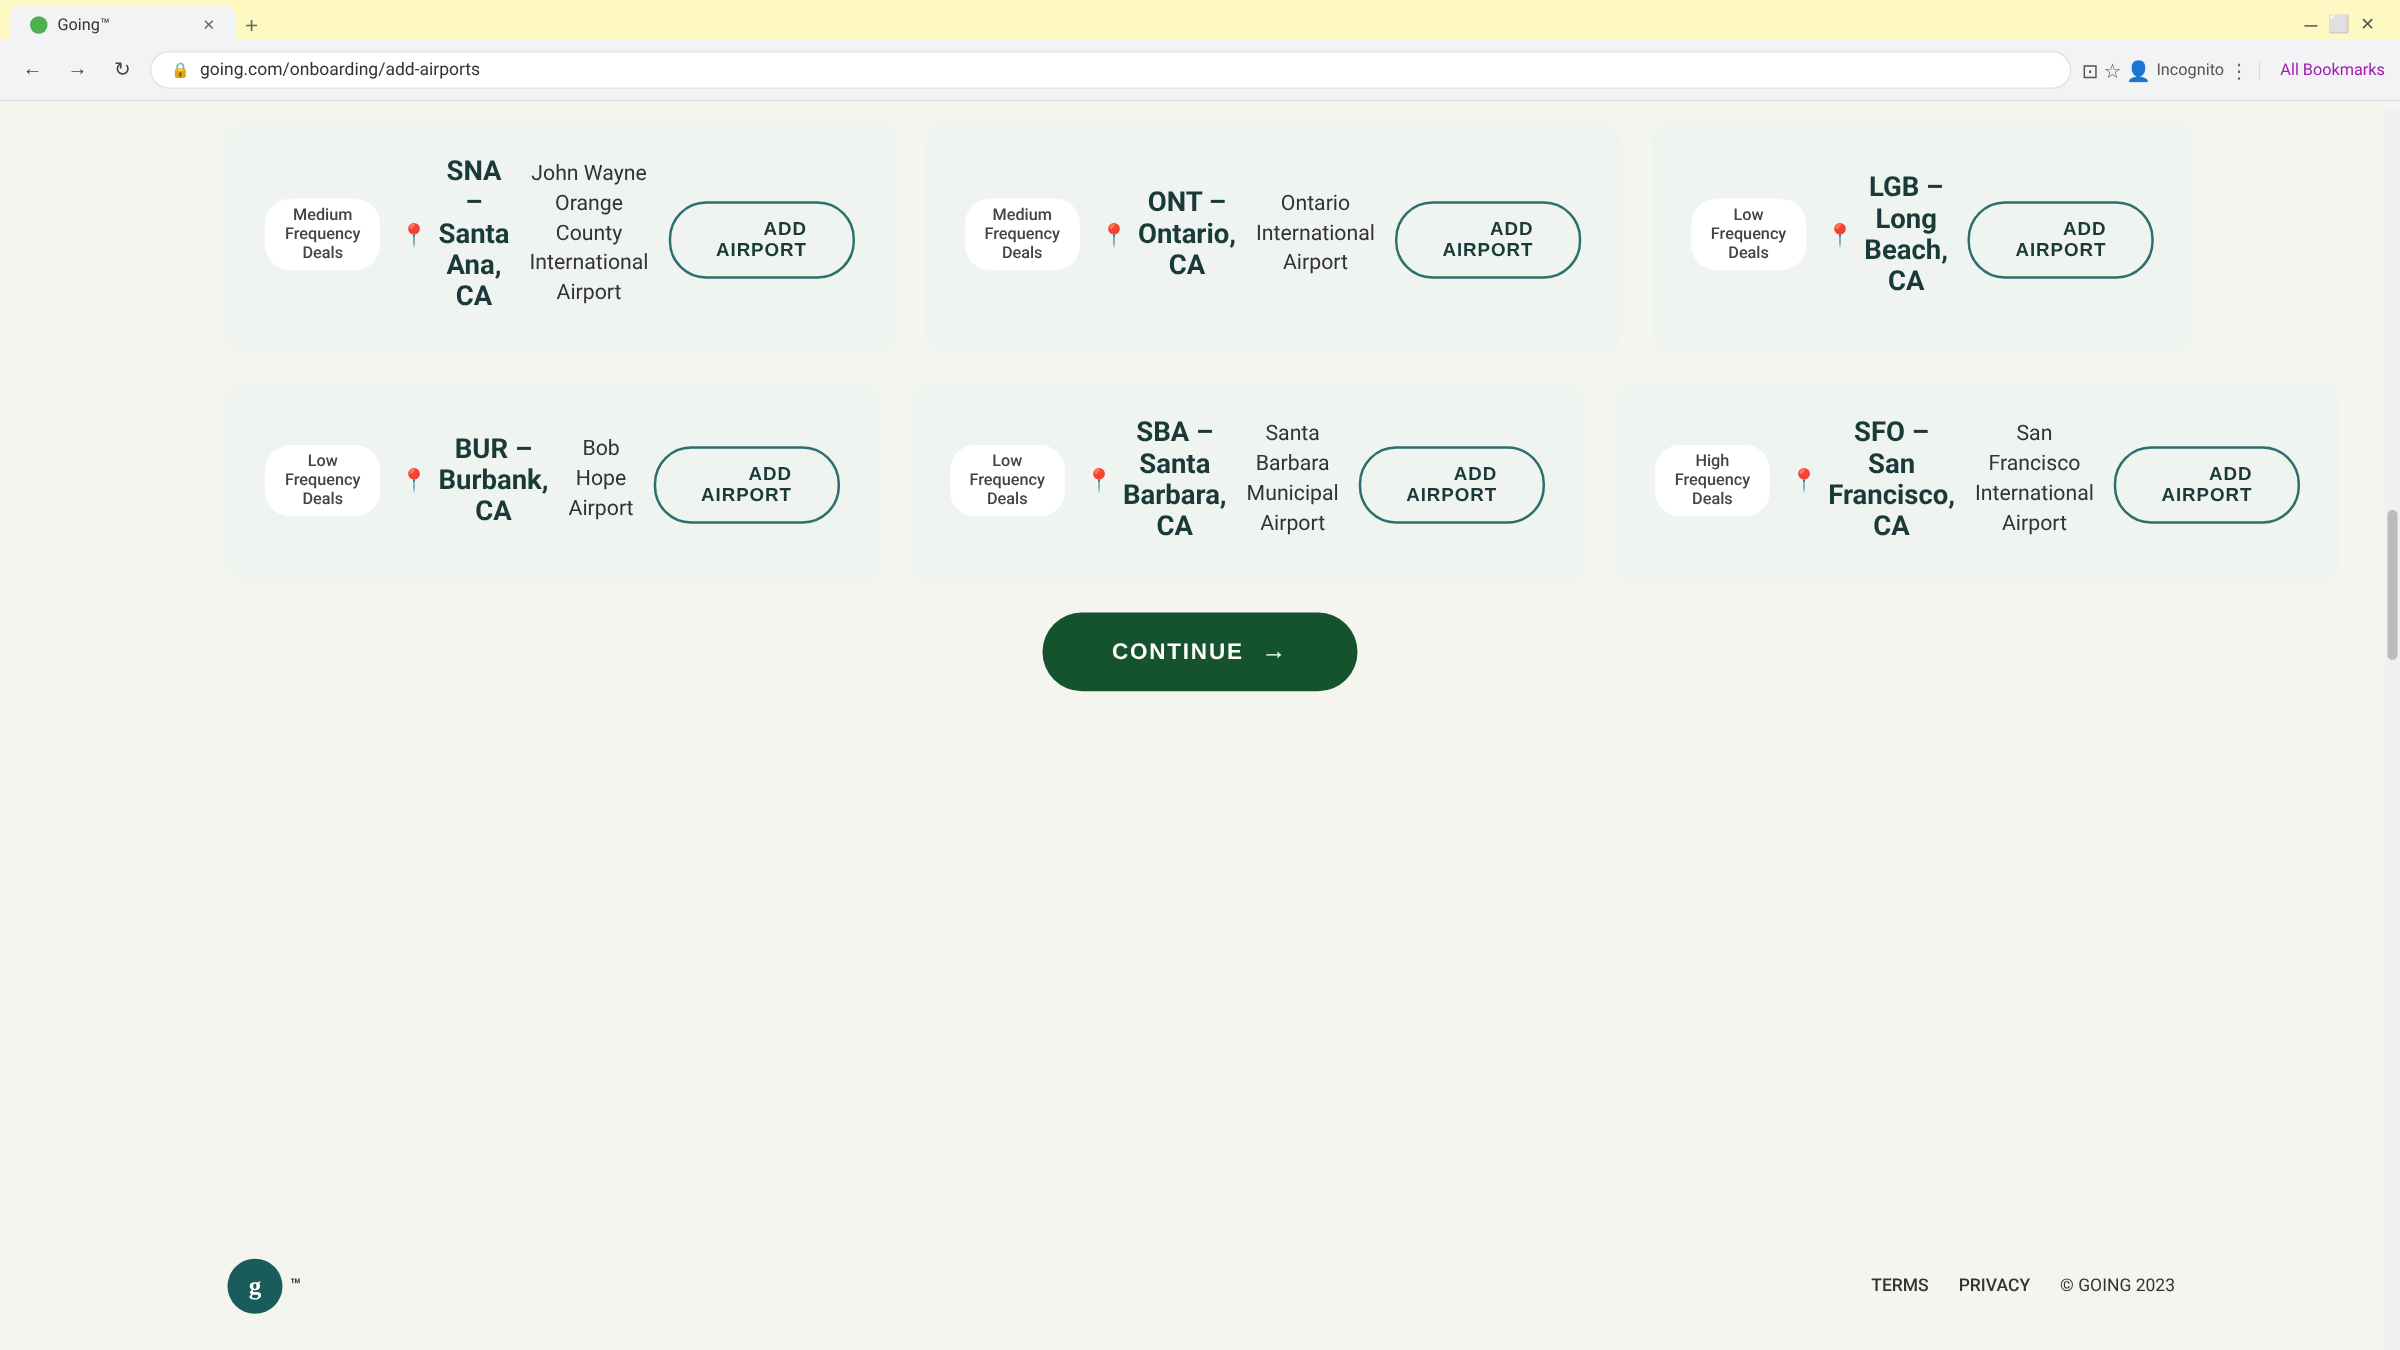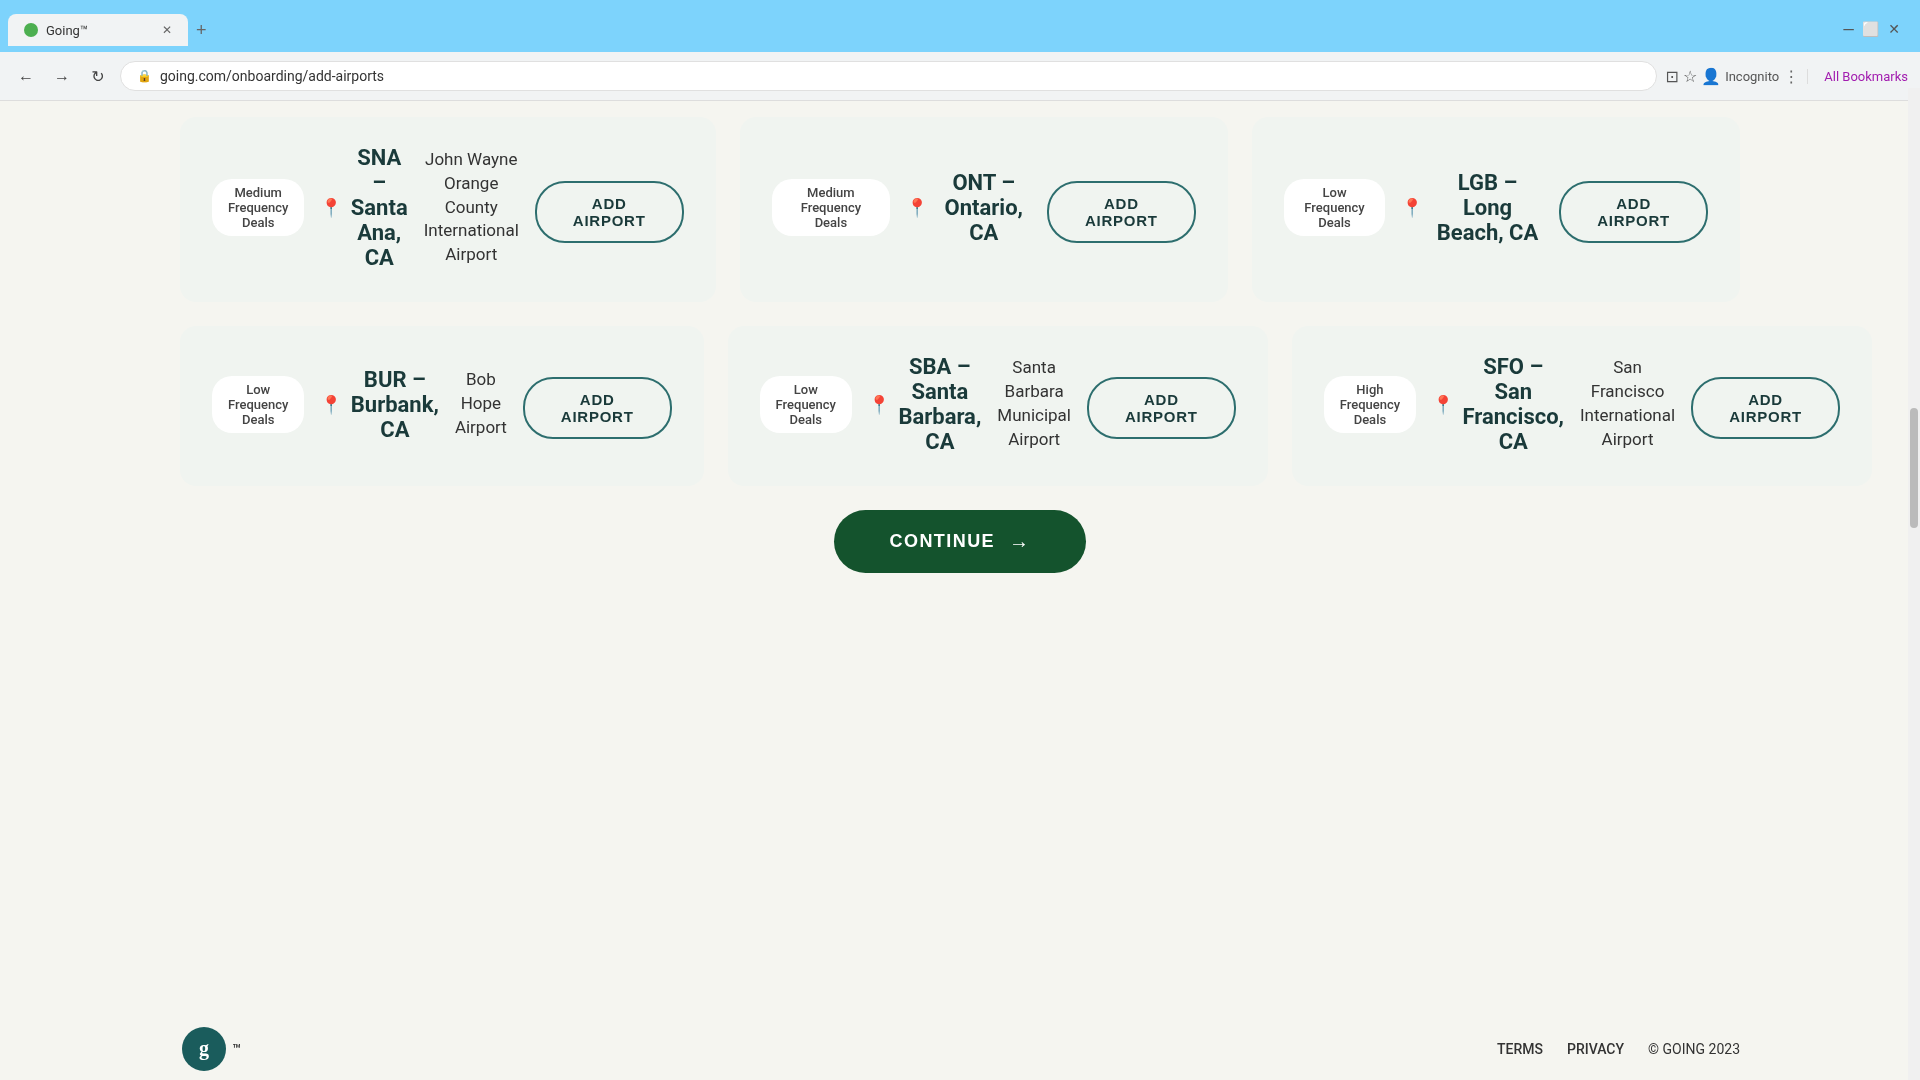--- a/index.html
+++ b/index.html
@@ -18,22 +18,22 @@
     
     .browser-chrome {
       background: #f1f3f4;
       border-bottom: 1px solid #ddd;
     }
 
     .tab-bar {
       display: flex;
       align-items: center;
       padding: 8px 8px 0;
-      background: #7dd3fc;
-      height: 52px;
+      background: #fef9c3;
+      height: 32px;
     }
 
     .tab {
       display: flex;
       align-items: center;
       background: #f1f3f4;
       border-radius: 8px 8px 0 0;
       padding: 6px 16px;
       font-size: 13px;
       color: #333;
@@ -179,20 +179,21 @@
       background: transparent;
       color: #1a3a3a;
       border-radius: 30px;
       padding: 12px 36px;
       font-size: 15px;
       font-weight: 700;
       letter-spacing: 0.05em;
       cursor: pointer;
       margin-top: 8px;
       transition: background 0.2s;
+      text-align: right;
     }
 
     .continue-section {
       display: flex;
       justify-content: center;
       margin: 16px 0 48px;
     }
 
     .continue-btn {
       background: #14532d;
@@ -315,20 +316,21 @@
         <div class="airport-name">John Wayne Orange County International Airport</div>
         <button class="add-airport-btn">ADD AIRPORT</button>
       </div>
 
       <div class="airport-card">
         <span class="frequency-badge">Medium Frequency Deals</span>
         <div class="airport-code-city">
           <span class="pin-icon">📍</span>
           <span><span>ONT</span> – <span>Ontario, CA</span></span>
         </div>
+        <div class="airport-name">Ontario International Airport</div>
         <button class="add-airport-btn">ADD AIRPORT</button>
       </div>
 
       <div class="airport-card">
         <span class="frequency-badge">Low Frequency Deals</span>
         <div class="airport-code-city">
           <span class="pin-icon">📍</span>
           <span><span>LGB</span> – <span>Long Beach, CA</span></span>
         </div>
         <button class="add-airport-btn">ADD AIRPORT</button>

